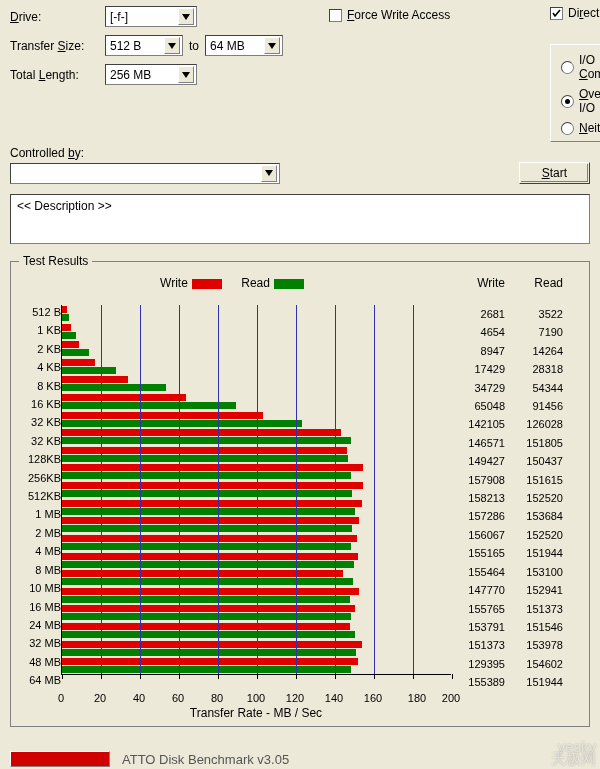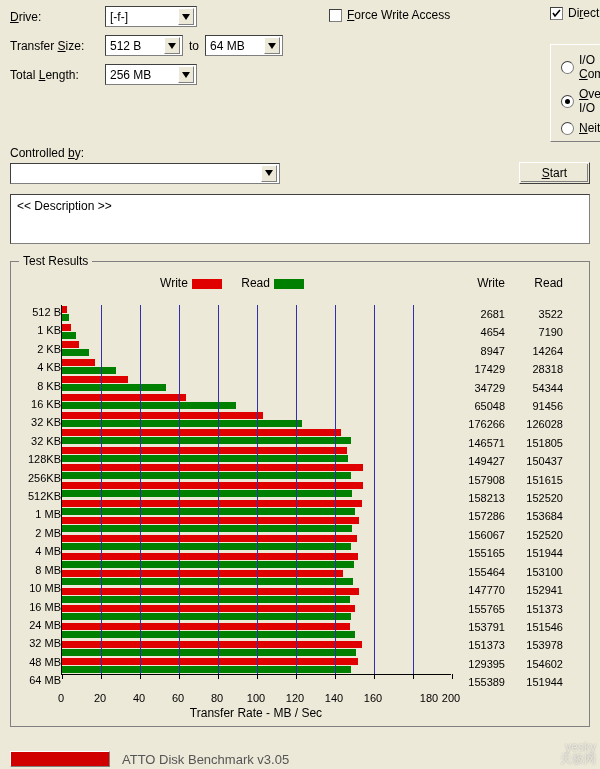--- a/index.html
+++ b/index.html
@@ -113,21 +113,21 @@
     position:absolute; left:10px; bottom:2px; display:flex; align-items:center; gap:12px;
   }
   .red-block {
     width:100px; height:16px; background:#d00000;
     border:1px solid #808080; border-top-color:#fff; border-left-color:#fff;
   }
   .footer-text { font-size:13px; color:#555; }
 
   .watermark {
     position:absolute; right:4px; bottom:4px; color:rgba(255,255,255,.55);
-    font-size:12px; line-height:12px; text-align:right; pointer-events:none;
+    font-size:15px; line-height:12px; text-align:right; pointer-events:none;
     text-shadow:0 0 2px rgba(0,0,0,.3);
   }
 </style>
 </head>
 <body>
 
 <div class="panel">
 
   <div style="display:flex;gap:46px;">
 
@@ -384,21 +384,21 @@
         <div class="gridline" style="left: 351px;"></div>
       </div>
     <div class="numcols">
       <div class="numcol" id="writecol">
           <div>2681</div>
           <div>4654</div>
           <div>8947</div>
           <div>17429</div>
           <div>34729</div>
           <div>65048</div>
-          <div>176266</div>
+          <div>142105</div>
           <div>146571</div>
           <div>149427</div>
           <div>157908</div>
           <div>158213</div>
           <div>157286</div>
           <div>156067</div>
           <div>155165</div>
           <div>155464</div>
           <div>147770</div>
           <div>155765</div>
@@ -436,21 +436,21 @@
   <div class="xlabels" id="xlabels">
       <span style="left: 0px;">0</span>
       <span style="left: 39px;">20</span>
       <span style="left: 78px;">40</span>
       <span style="left: 117px;">60</span>
       <span style="left: 156px;">80</span>
       <span style="left: 195px;">100</span>
       <span style="left: 234px;">120</span>
       <span style="left: 273px;">140</span>
       <span style="left: 312px;">160</span>
-      <span style="left: 368px;">180</span>
+      <span style="left: 356px;">180</span>
       <span style="left: 390px;">200</span>
     </div>
   <div class="axis-title">Transfer Rate - MB / Sec</div>
 </fieldset>
 
 <div class="footer-bar">
   <div class="red-block"></div>
   <div class="footer-text">ATTO Disk Benchmark v3.05</div>
 </div>
 

